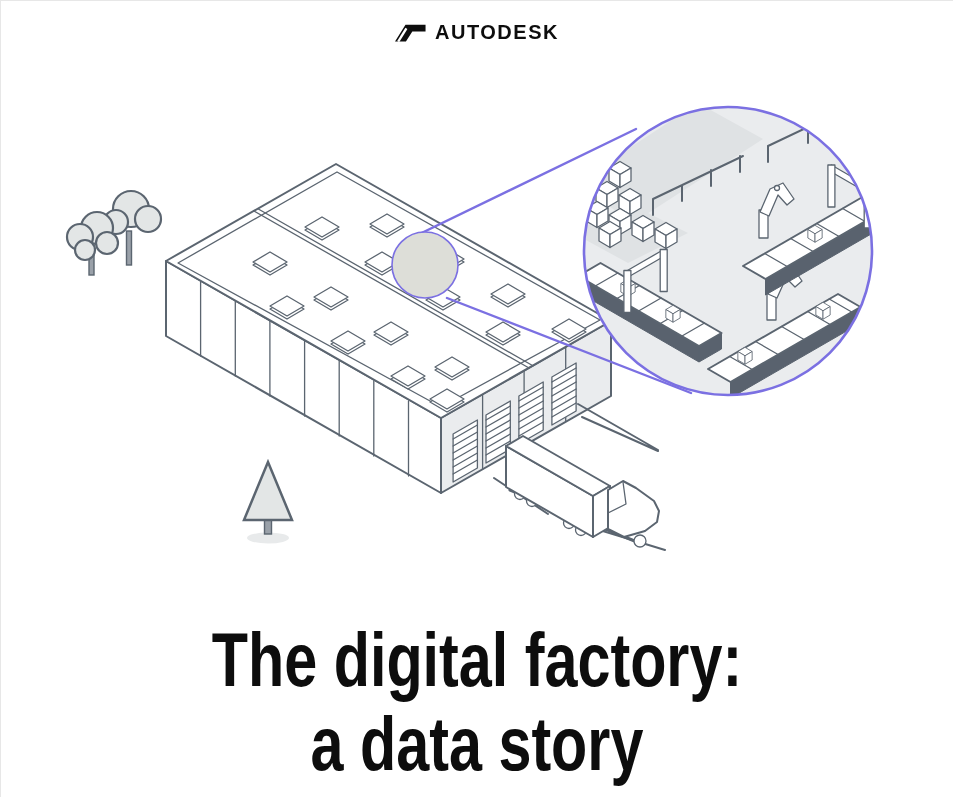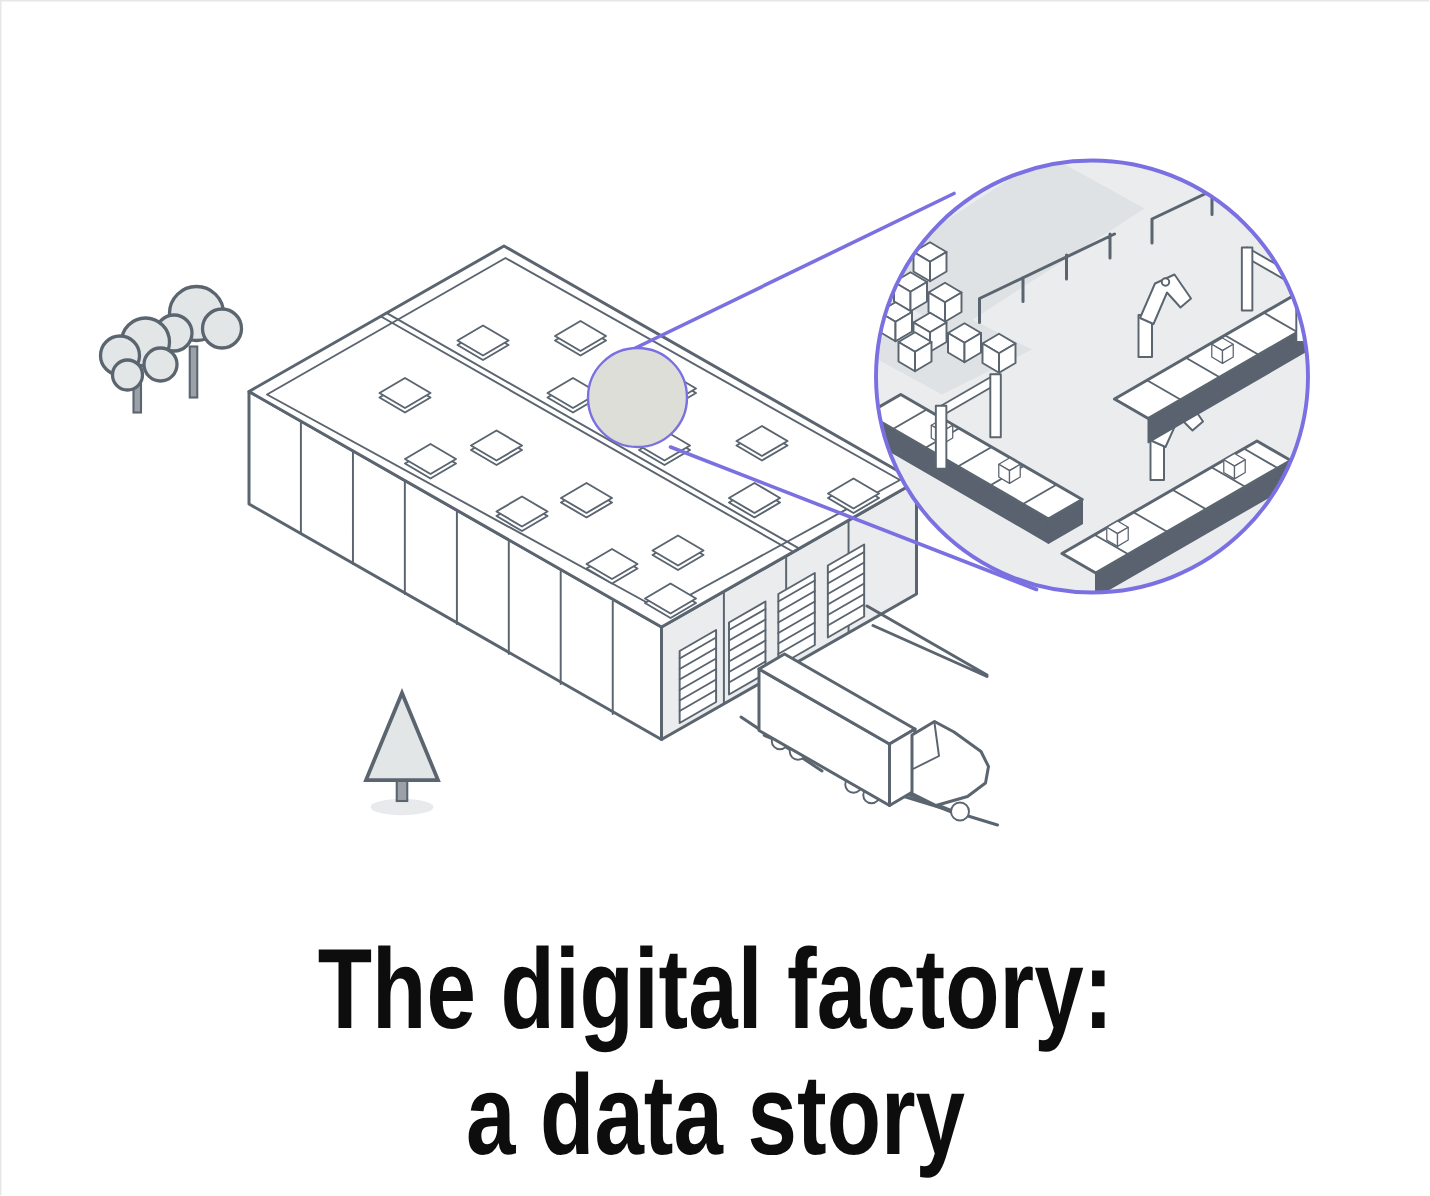--- a/index.html
+++ b/index.html
@@ -42,20 +42,27 @@
   .canopy{fill:var(--canopy,#E3E6E6);stroke:var(--line,#5B6570);stroke-width:2.2;}
   .trunkf{fill:var(--trunk,#9AA1A9);stroke:var(--line,#5B6570);stroke-width:1.4;}
   .shadowf{fill:var(--shadow,#E8EAEB);stroke:none;}
   .magbg{fill:var(--fill-light,#EAECEE);stroke:none;}
 </style>
 </head>
 <body>
 
 <div class="page">
 
+  <div class="logo-row">
+    <svg class="logo-mark" width="31" height="21" viewBox="0 0 34 22" aria-hidden="true">
+      <path d="M0,21 L11.5,2.5 L33.5,2.5 L33.5,9.8 L19,9.8 L12,21 Z"></path>
+      <line x1="3.5" y1="21" x2="12.5" y2="6.5"></line>
+    </svg>
+    <span class="wordmark">AUTODESK</span>
+  </div>
 
   <svg class="hero" viewBox="0 0 860 475" width="860" height="475" role="img" aria-label="Isometric line drawing of a factory warehouse with roof skylights, loading dock doors, a semi truck and trees; a purple magnifier circle reveals the interior with conveyor belts, robotic arms, gantries and stacked boxes">
     <defs>
       <g id="cube">
         <path class="sw thin" d="M-11,-13 L0,-19.5 L11,-13 L0,-6.5 Z"></path>
         <path class="sw thin" d="M-11,-13 L0,-6.5 L0,6.5 L-11,0 Z"></path>
         <path class="sw thin" d="M11,-13 L0,-6.5 L0,6.5 L11,0 Z"></path>
       </g>
       <g id="sky">
         <path class="sw thin" d="M-17,3 L0,-7 L17,3 L0,13 Z"></path>

